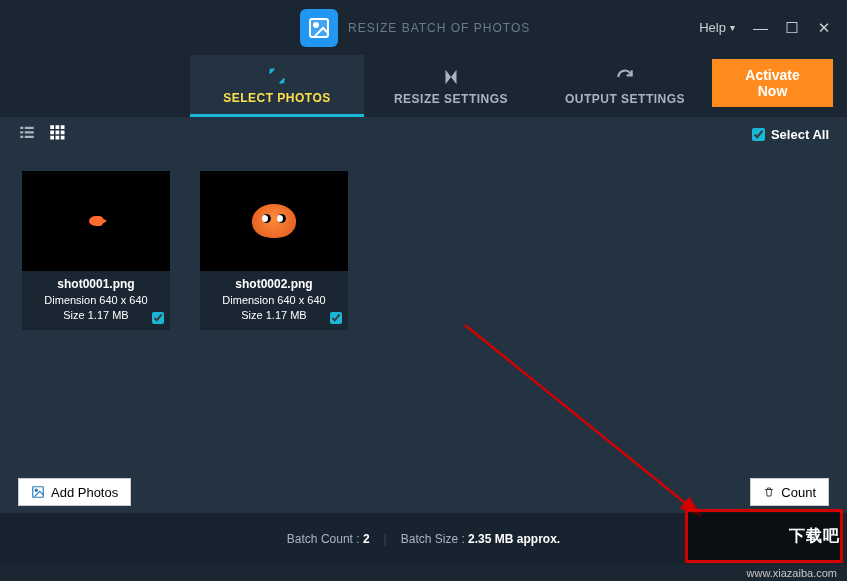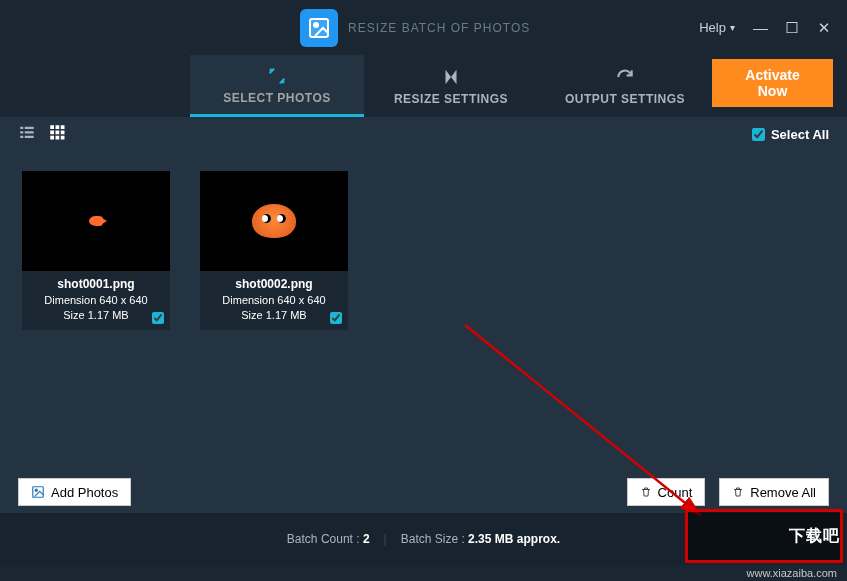--- a/index.html
+++ b/index.html
@@ -17,21 +17,21 @@
 .help-menu .caret { margin-left: 4px; font-size: 10px; }
 .win-controls { display: flex; gap: 18px; margin-right: 6px; }
 .win-btn { color: #c8d0d6; font-size: 15px; cursor: pointer; width: 14px; text-align: center; }
 
 
 .tabs-row { height: 62px; display: flex; align-items: flex-end; padding-left: 190px; background: #1a2733; }
 .tab { width: 180px; height: 62px; display: flex; flex-direction: column; align-items: center; justify-content: center; cursor: pointer; }
 .tab.active { background: #243342; border-bottom: 3px solid #19b6d8; }
 .tab-icon { height: 22px; display: flex; align-items: center; justify-content: center; margin-bottom: 4px; }
 .tab-label { font-size: 12px; font-weight: 600; letter-spacing: 0.5px; }
-.tab.active .tab-label { color: #a3a3a3; }
+.tab.active .tab-label { color: #fde047; }
 .tab:not(.active) .tab-label { color: #a8b4be; }
 .activate-btn { margin-left: auto; margin-right: 14px; margin-bottom: 10px; background: #ff8a1e; color: #fff; border: none; padding: 8px 18px; font-size: 14px; font-weight: 600; cursor: pointer; }
 
 
 .toolbar { height: 34px; background: #243342; display: flex; align-items: center; padding: 0 18px; }
 .view-btn { color: #a8b4be; margin-right: 12px; cursor: pointer; }
 .view-btn.active { color: #fff; }
 .toolbar-spacer { flex: 1; }
 .select-all { display: flex; align-items: center; color: #fff; font-size: 13px; font-weight: 600; }
 .select-all input { margin-right: 6px; accent-color: #19b6d8; }
@@ -191,28 +191,20 @@
   </button>
   <div class="action-spacer"></div>
   <button class="btn">
     <span class="icon">
         <svg width="12" height="12" viewBox="0 0 24 24" fill="none" stroke="#444" stroke-width="2">
           <path d="M4 7h16M9 7V4h6v3m-8 0l1 13h8l1-13"></path>
         </svg>
       </span>
     <span>Count</span>
   </button>
-  <button class="btn">
-    <span class="icon">
-        <svg width="12" height="12" viewBox="0 0 24 24" fill="none" stroke="#444" stroke-width="2">
-          <path d="M4 7h16M9 7V4h6v3m-8 0l1 13h8l1-13"></path>
-        </svg>
-      </span>
-    <span>Remove All</span>
-  </button>
 </div>
 
 <div class="status-bar">
   <span>Batch Count :</span>&nbsp;
   <span class="val">2</span>
   <span class="sep">|</span>
   <span>Batch Size :</span>&nbsp;
   <span class="val">2.35 MB approx.</span>
 </div>
 

